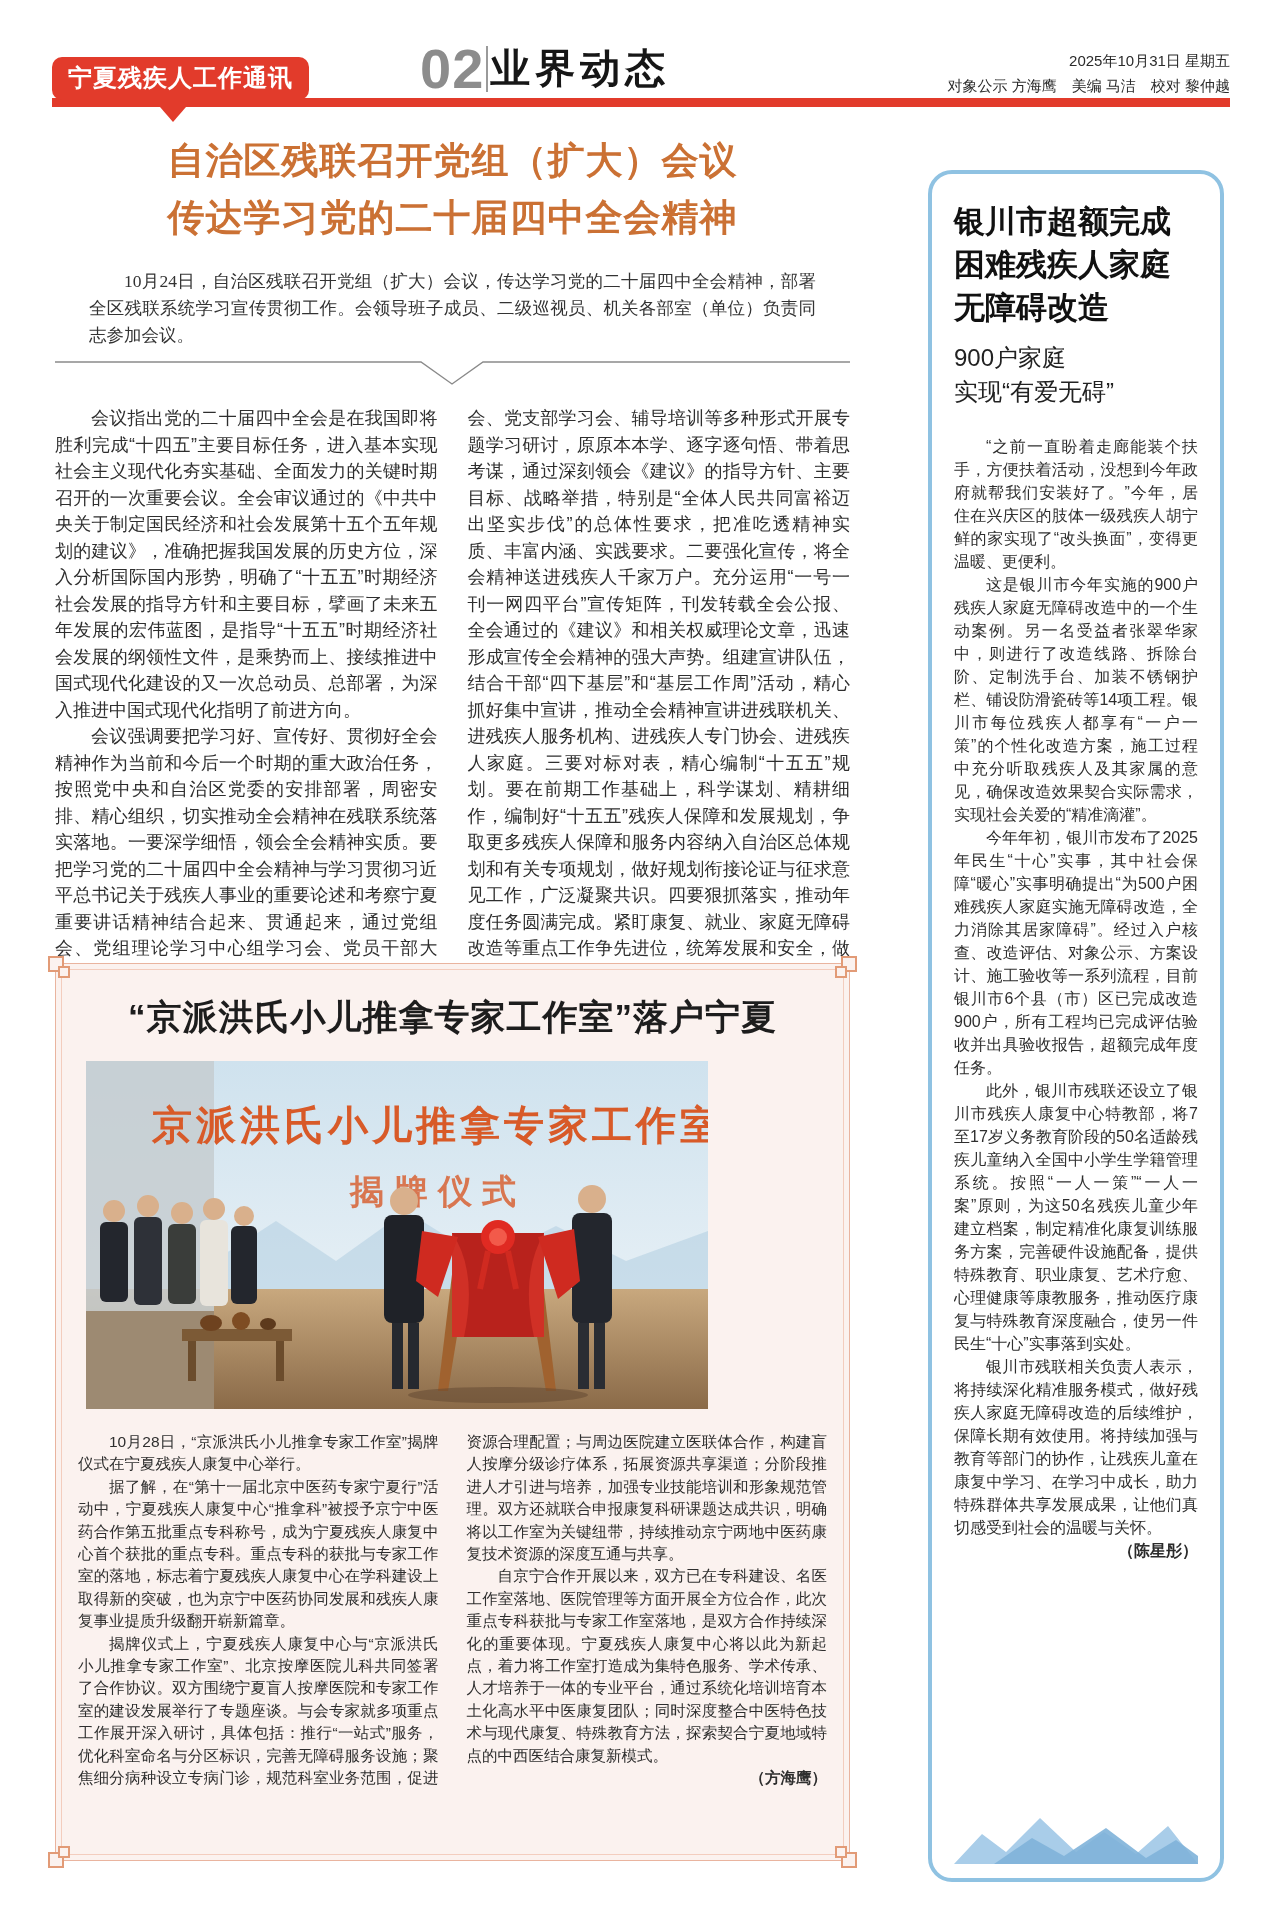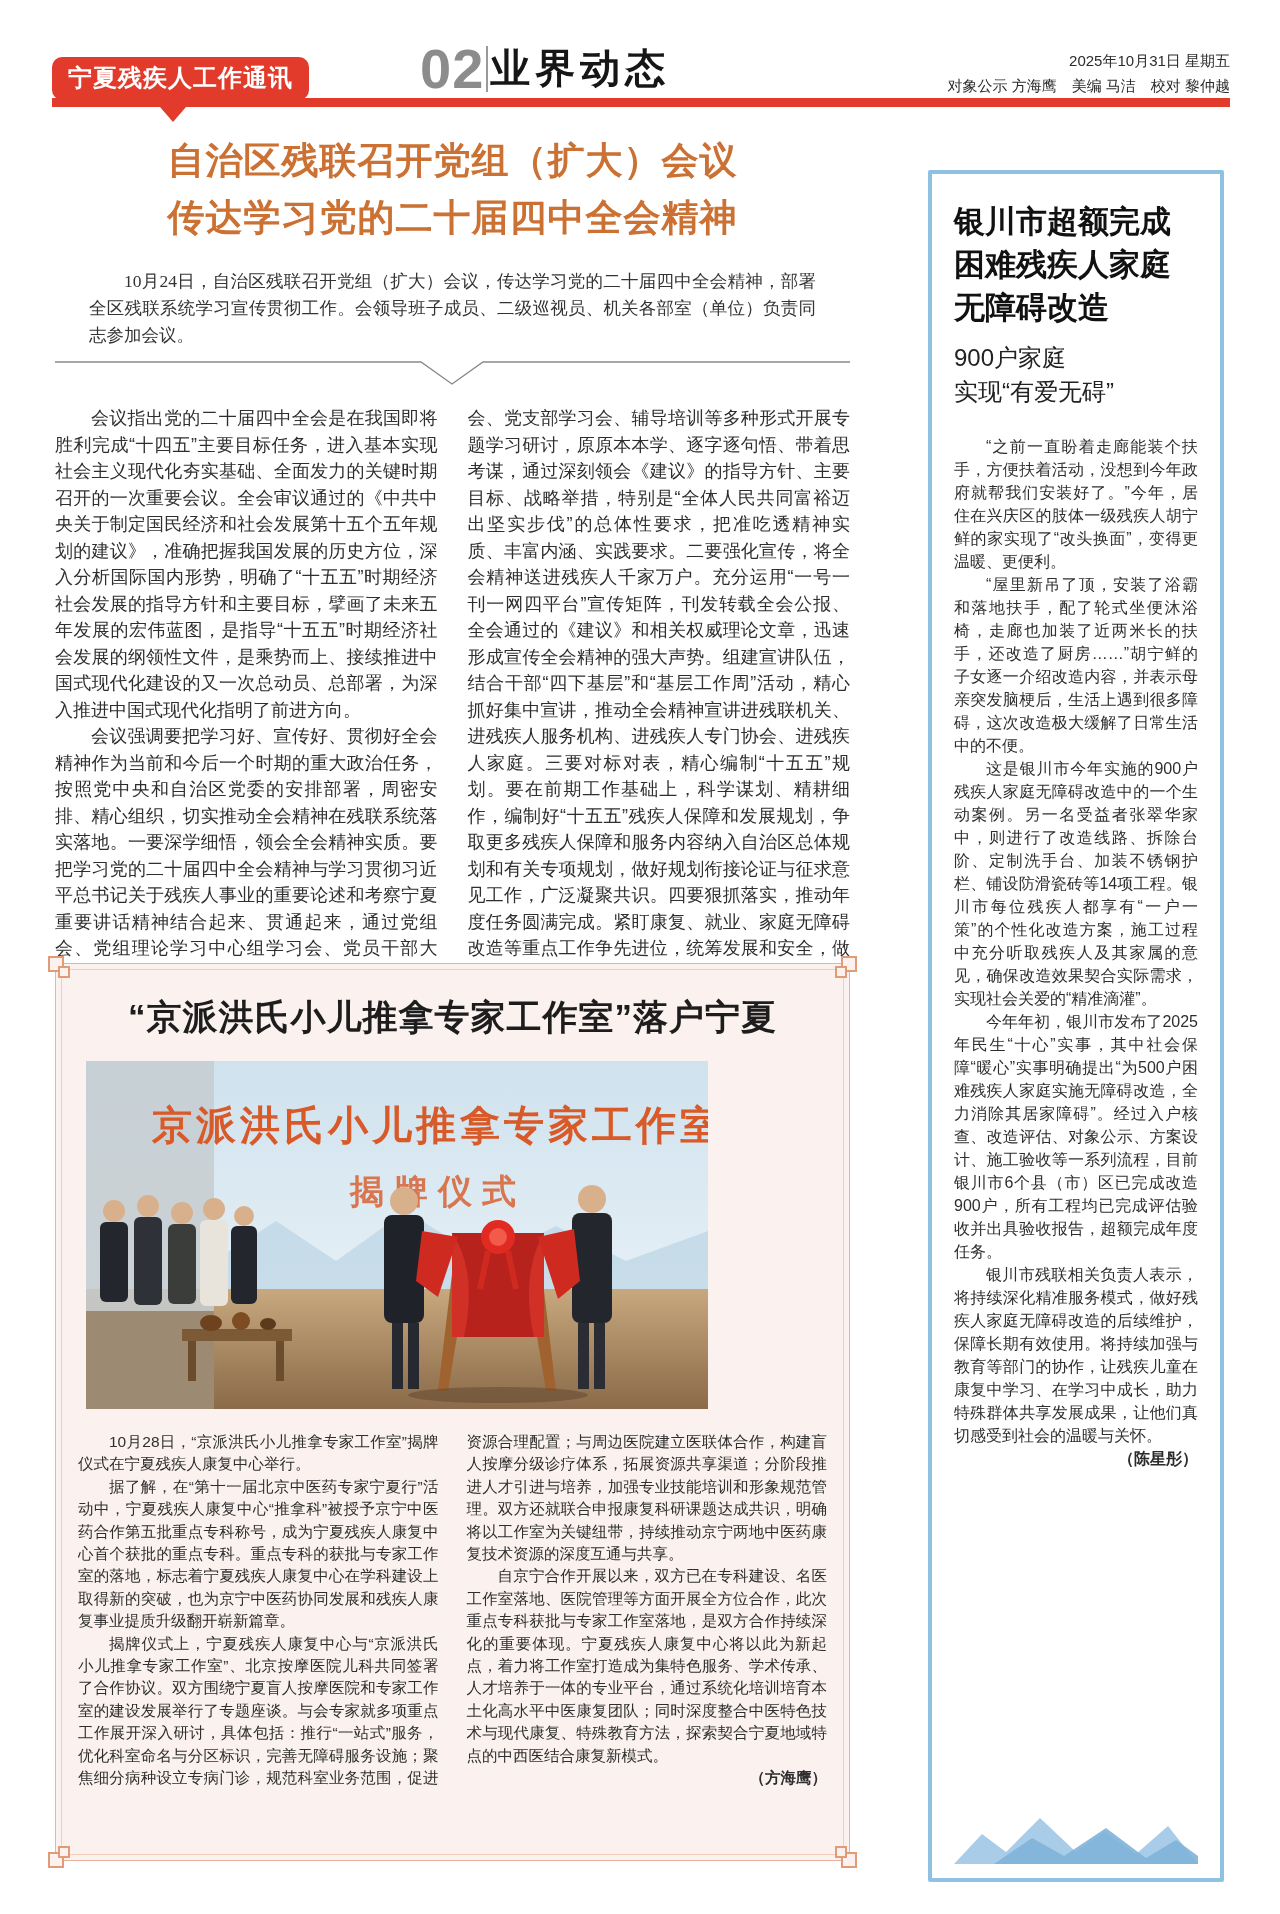--- a/index.html
+++ b/index.html
@@ -53,21 +53,21 @@
   .a2-photo{ display:block; margin:20px 0 0 30px; width:622px; height:348px; background:#dfe9ef;}
   .a2-body{
     margin:22px 22px 0; column-count:2; column-gap:28px; height:392px; overflow:hidden;
     font-size:15.5px; line-height:22.4px; text-align:justify; color:#2e2e2e;
   }
   .a2-body p{ text-indent:2em;}
   .a2-byline{ text-indent:0 !important; text-align:right; font-weight:bold;}
   
   .sidebar{
     position:absolute; left:928px; top:170px; width:296px; height:1712px;
-    border:4px solid #8FC2E2; border-radius:2px; background:#fff;
+    border:4px solid #8FC2E2; border-radius:24px; background:#fff;
     padding:26px 22px 14px; display:flex; flex-direction:column;
   }
   .sb-title{ font-size:31px; font-weight:bold; line-height:43px; color:#111;}
   .sb-subtitle{ margin-top:12px; font-size:24px; line-height:34px; color:#222;}
   .sb-body{
     margin-top:26px; font-size:16px; line-height:23px; text-align:justify; color:#2e2e2e;
     overflow:hidden; flex:0 1 auto;
   }
   .sb-body p{ text-indent:2em;}
   .sb-byline{ text-align:right; font-weight:bold; font-size:16px; margin-top:2px;}
@@ -208,23 +208,23 @@
     <div>银川市超额完成</div>
     <div>困难残疾人家庭</div>
     <div>无障碍改造</div>
   </div>
   <div class="sb-subtitle">
     <div>900户家庭</div>
     <div>实现“有爱无碍”</div>
   </div>
   <div class="sb-body">
     <p>“之前一直盼着走廊能装个扶手，方便扶着活动，没想到今年政府就帮我们安装好了。”今年，居住在兴庆区的肢体一级残疾人胡宁鲜的家实现了“改头换面”，变得更温暖、更便利。</p>
-    <p>“屋里新吊了顶，安装了浴霸和落地扶手，配了轮式坐便沐浴椅，走廊也加装了近两米长的扶手，还改造了厨房……”胡宁鲜的子女逐一介绍改造内容，并表示母亲突发脑梗后，生活上遇到很多障碍，这次改造极大缓解了日常生活中的不便。</p>
     <p>这是银川市今年实施的900户残疾人家庭无障碍改造中的一个生动案例。另一名受益者张翠华家中，则进行了改造线路、拆除台阶、定制洗手台、加装不锈钢护栏、铺设防滑瓷砖等14项工程。银川市每位残疾人都享有“一户一策”的个性化改造方案，施工过程中充分听取残疾人及其家属的意见，确保改造效果契合实际需求，实现社会关爱的“精准滴灌”。</p>
     <p>今年年初，银川市发布了2025年民生“十心”实事，其中社会保障“暖心”实事明确提出“为500户困难残疾人家庭实施无障碍改造，全力消除其居家障碍”。经过入户核查、改造评估、对象公示、方案设计、施工验收等一系列流程，目前银川市6个县（市）区已完成改造900户，所有工程均已完成评估验收并出具验收报告，超额完成年度任务。</p>
+    <p>此外，银川市残联还设立了银川市残疾人康复中心特教部，将7至17岁义务教育阶段的50名适龄残疾儿童纳入全国中小学生学籍管理系统。按照“一人一策”“一人一案”原则，为这50名残疾儿童少年建立档案，制定精准化康复训练服务方案，完善硬件设施配备，提供特殊教育、职业康复、艺术疗愈、心理健康等康教服务，推动医疗康复与特殊教育深度融合，使另一件民生“十心”实事落到实处。</p>
     <p>银川市残联相关负责人表示，将持续深化精准服务模式，做好残疾人家庭无障碍改造的后续维护，保障长期有效使用。将持续加强与教育等部门的协作，让残疾儿童在康复中学习、在学习中成长，助力特殊群体共享发展成果，让他们真切感受到社会的温暖与关怀。</p>
   </div>
   <div class="sb-byline">（陈星彤）</div>
   <svg class="sb-mountains" viewBox="0 0 244 64" preserveAspectRatio="none">
     <path d="M0,64 L28,34 L52,52 L86,18 L122,52 L150,32 L182,54 L214,26 L244,64 Z" fill="#a9cde9"></path>
     <path d="M40,64 L78,38 L110,56 L152,28 L192,58 L222,40 L244,56 L244,64 Z" fill="#7fb2d9" opacity="0.9"></path>
   </svg>
 </div>
 
 </body></html>

